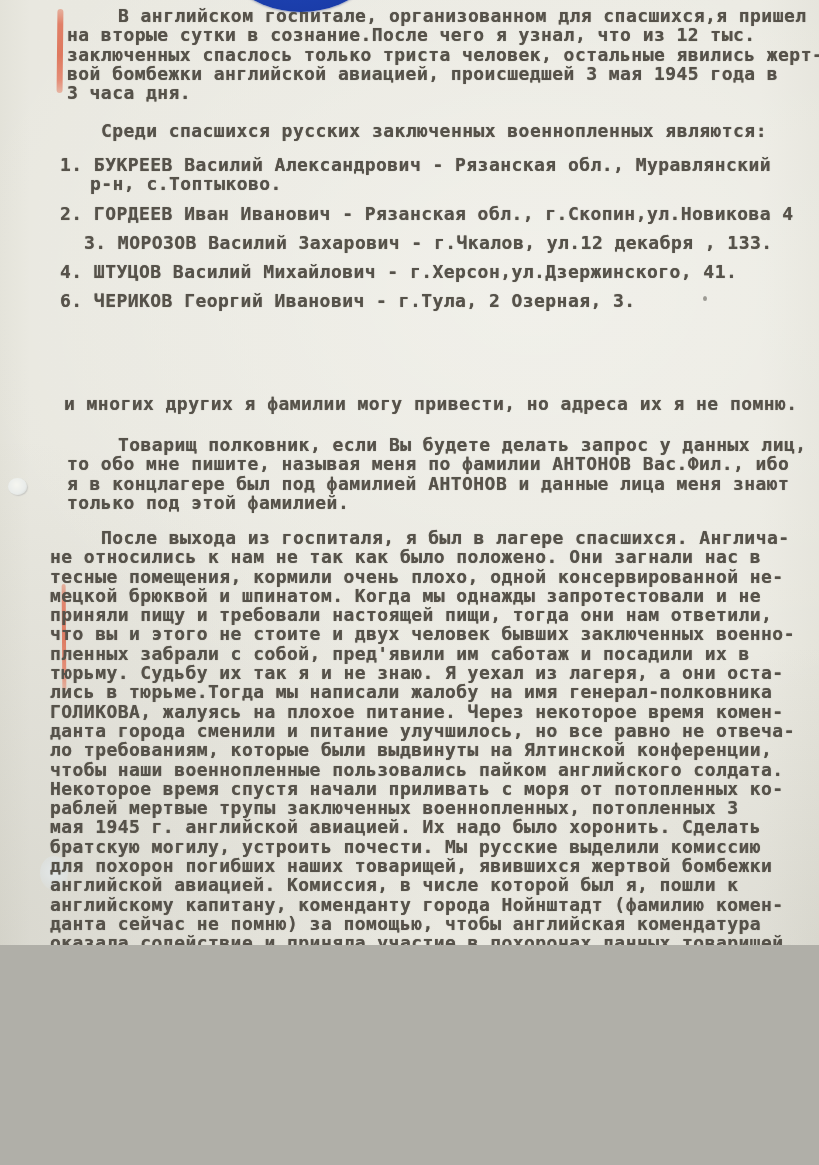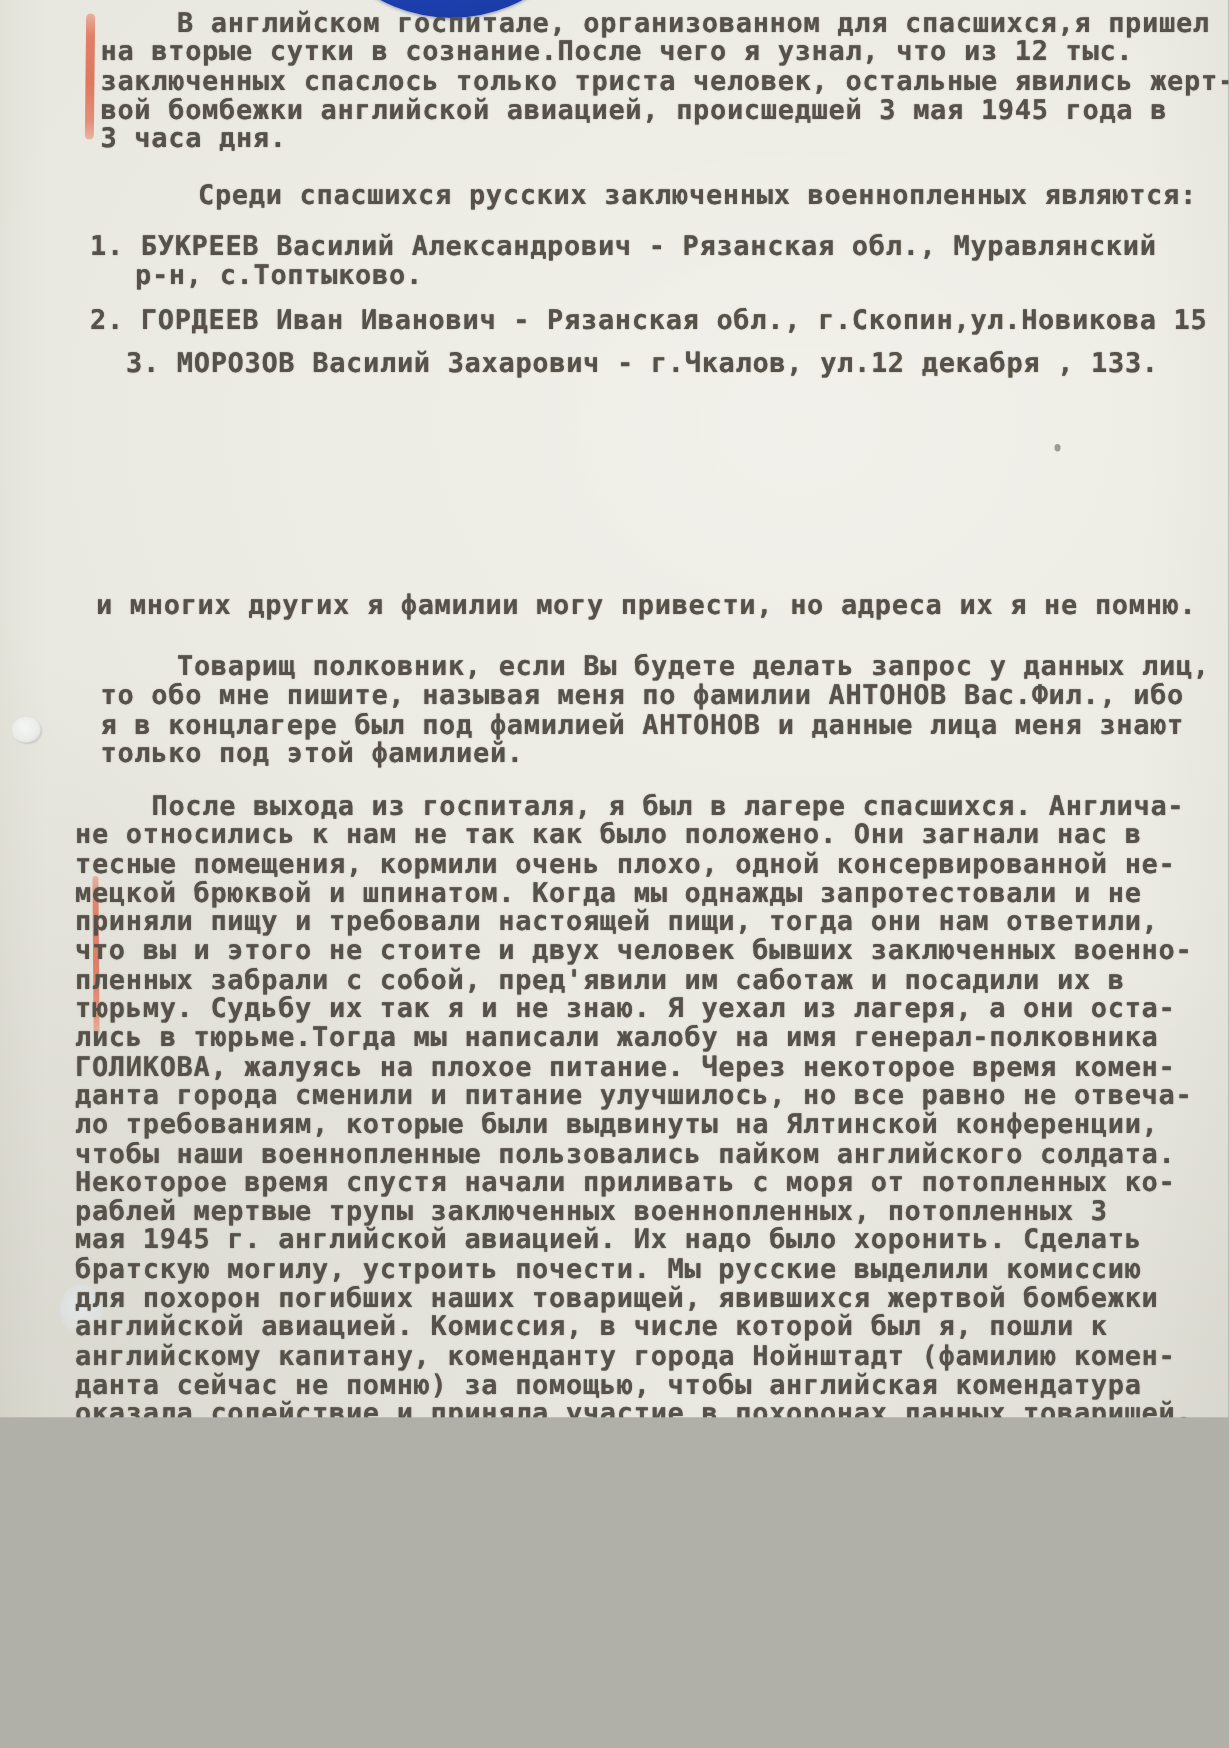--- a/index.html
+++ b/index.html
@@ -78,27 +78,29 @@
   <div class="speck speck-hole"></div>
   <div class="speck speck-smudge"></div>
   <div class="speck speck-dot"></div>
 
   <div class="tw indent" style="left:67px; top:6px;">В английском госпитале, организованном для спасшихся,я пришел
 на вторые сутки в сознание.После чего я узнал, что из 12 тыс.
 заключенных спаслось только триста человек, остальные явились жерт-
 вой бомбежки английской авиацией, происшедшей 3 мая 1945 года в
 3 часа дня.</div>
 
-  <div class="tw indent" style="left:81px; top:121px;text-align:center;">Среди спасшихся русских заключенных военнопленных являются:</div>
+  <div class="tw indent" style="left:50px; top:121px;text-align:center;">Среди спасшихся русских заключенных военнопленных являются:</div>
 
   <div class="list" style="left:60px; top:155px; right:16px;">
     <div class="tw item" style="position:relative;">1. БУКРЕЕВ Василий Александрович - Рязанская обл., Муравлянский
 р-н, с.Топтыково.</div>
-    <div class="tw item" style="position:relative;">2. ГОРДЕЕВ Иван Иванович - Рязанская обл., г.Скопин,ул.Новикова 15</div>
+    <div class="tw item" style="position:relative;">2. ГОРДЕЕВ Иван Иванович - Рязанская обл., г.Скопин,ул.Новикова 4</div>
     <div class="tw item" style="position:relative;margin-left:24px;">3. МОРОЗОВ Василий Захарович - г.Чкалов, ул.12 декабря , 133.</div>
+    <div class="tw item" style="position:relative;">4. ШТУЦОВ Василий Михайлович - г.Херсон,ул.Дзержинского, 41.</div>
+    <div class="tw item" style="position:relative;">6. ЧЕРИКОВ Георгий Иванович - г.Тула, 2 Озерная, 3.</div>
   </div>
 
   <div class="tw" style="left:64px; top:394px;">и многих других я фамилии могу привести, но адреса их я не помню.</div>
 
   <div class="tw indent" style="left:67px; top:435px;">Товарищ полковник, если Вы будете делать запрос у данных лиц,
 то обо мне пишите, называя меня по фамилии АНТОНОВ Вас.Фил., ибо
 я в концлагере был под фамилией АНТОНОВ и данные лица меня знают
 только под этой фамилией.</div>
 
   <div class="tw indent" style="left:50px; top:528px;">После выхода из госпиталя, я был в лагере спасшихся. Англича-

